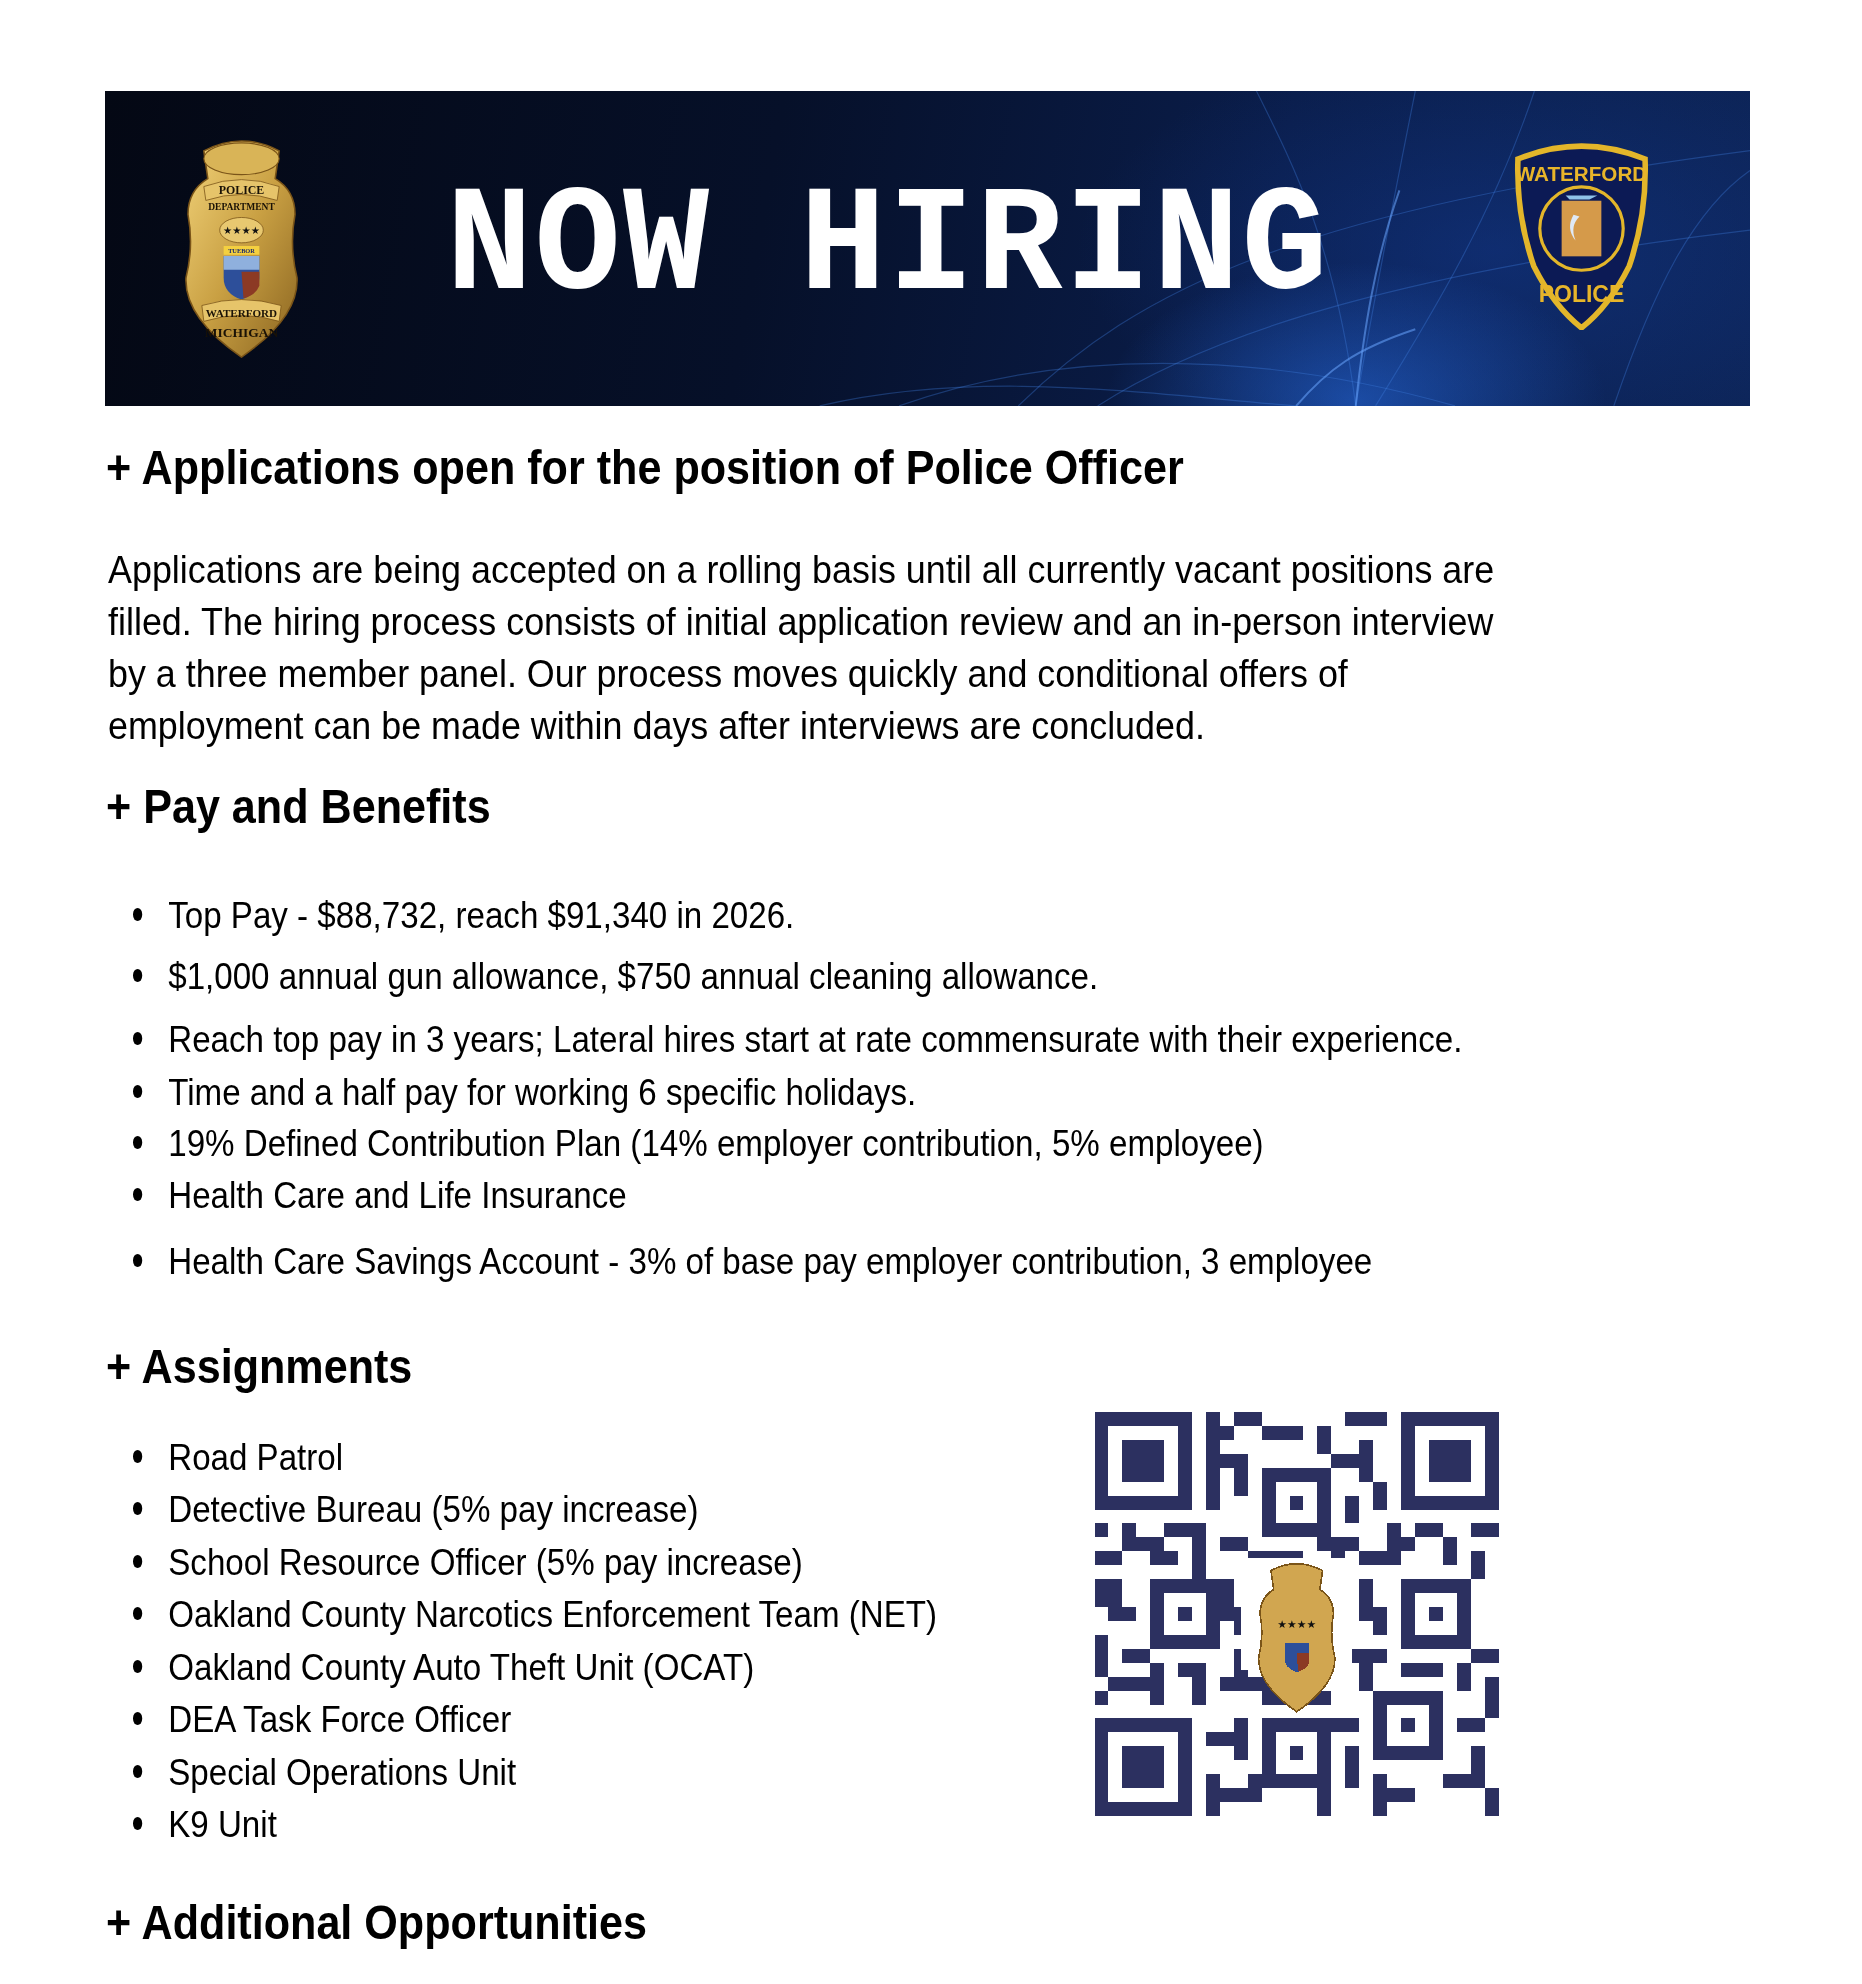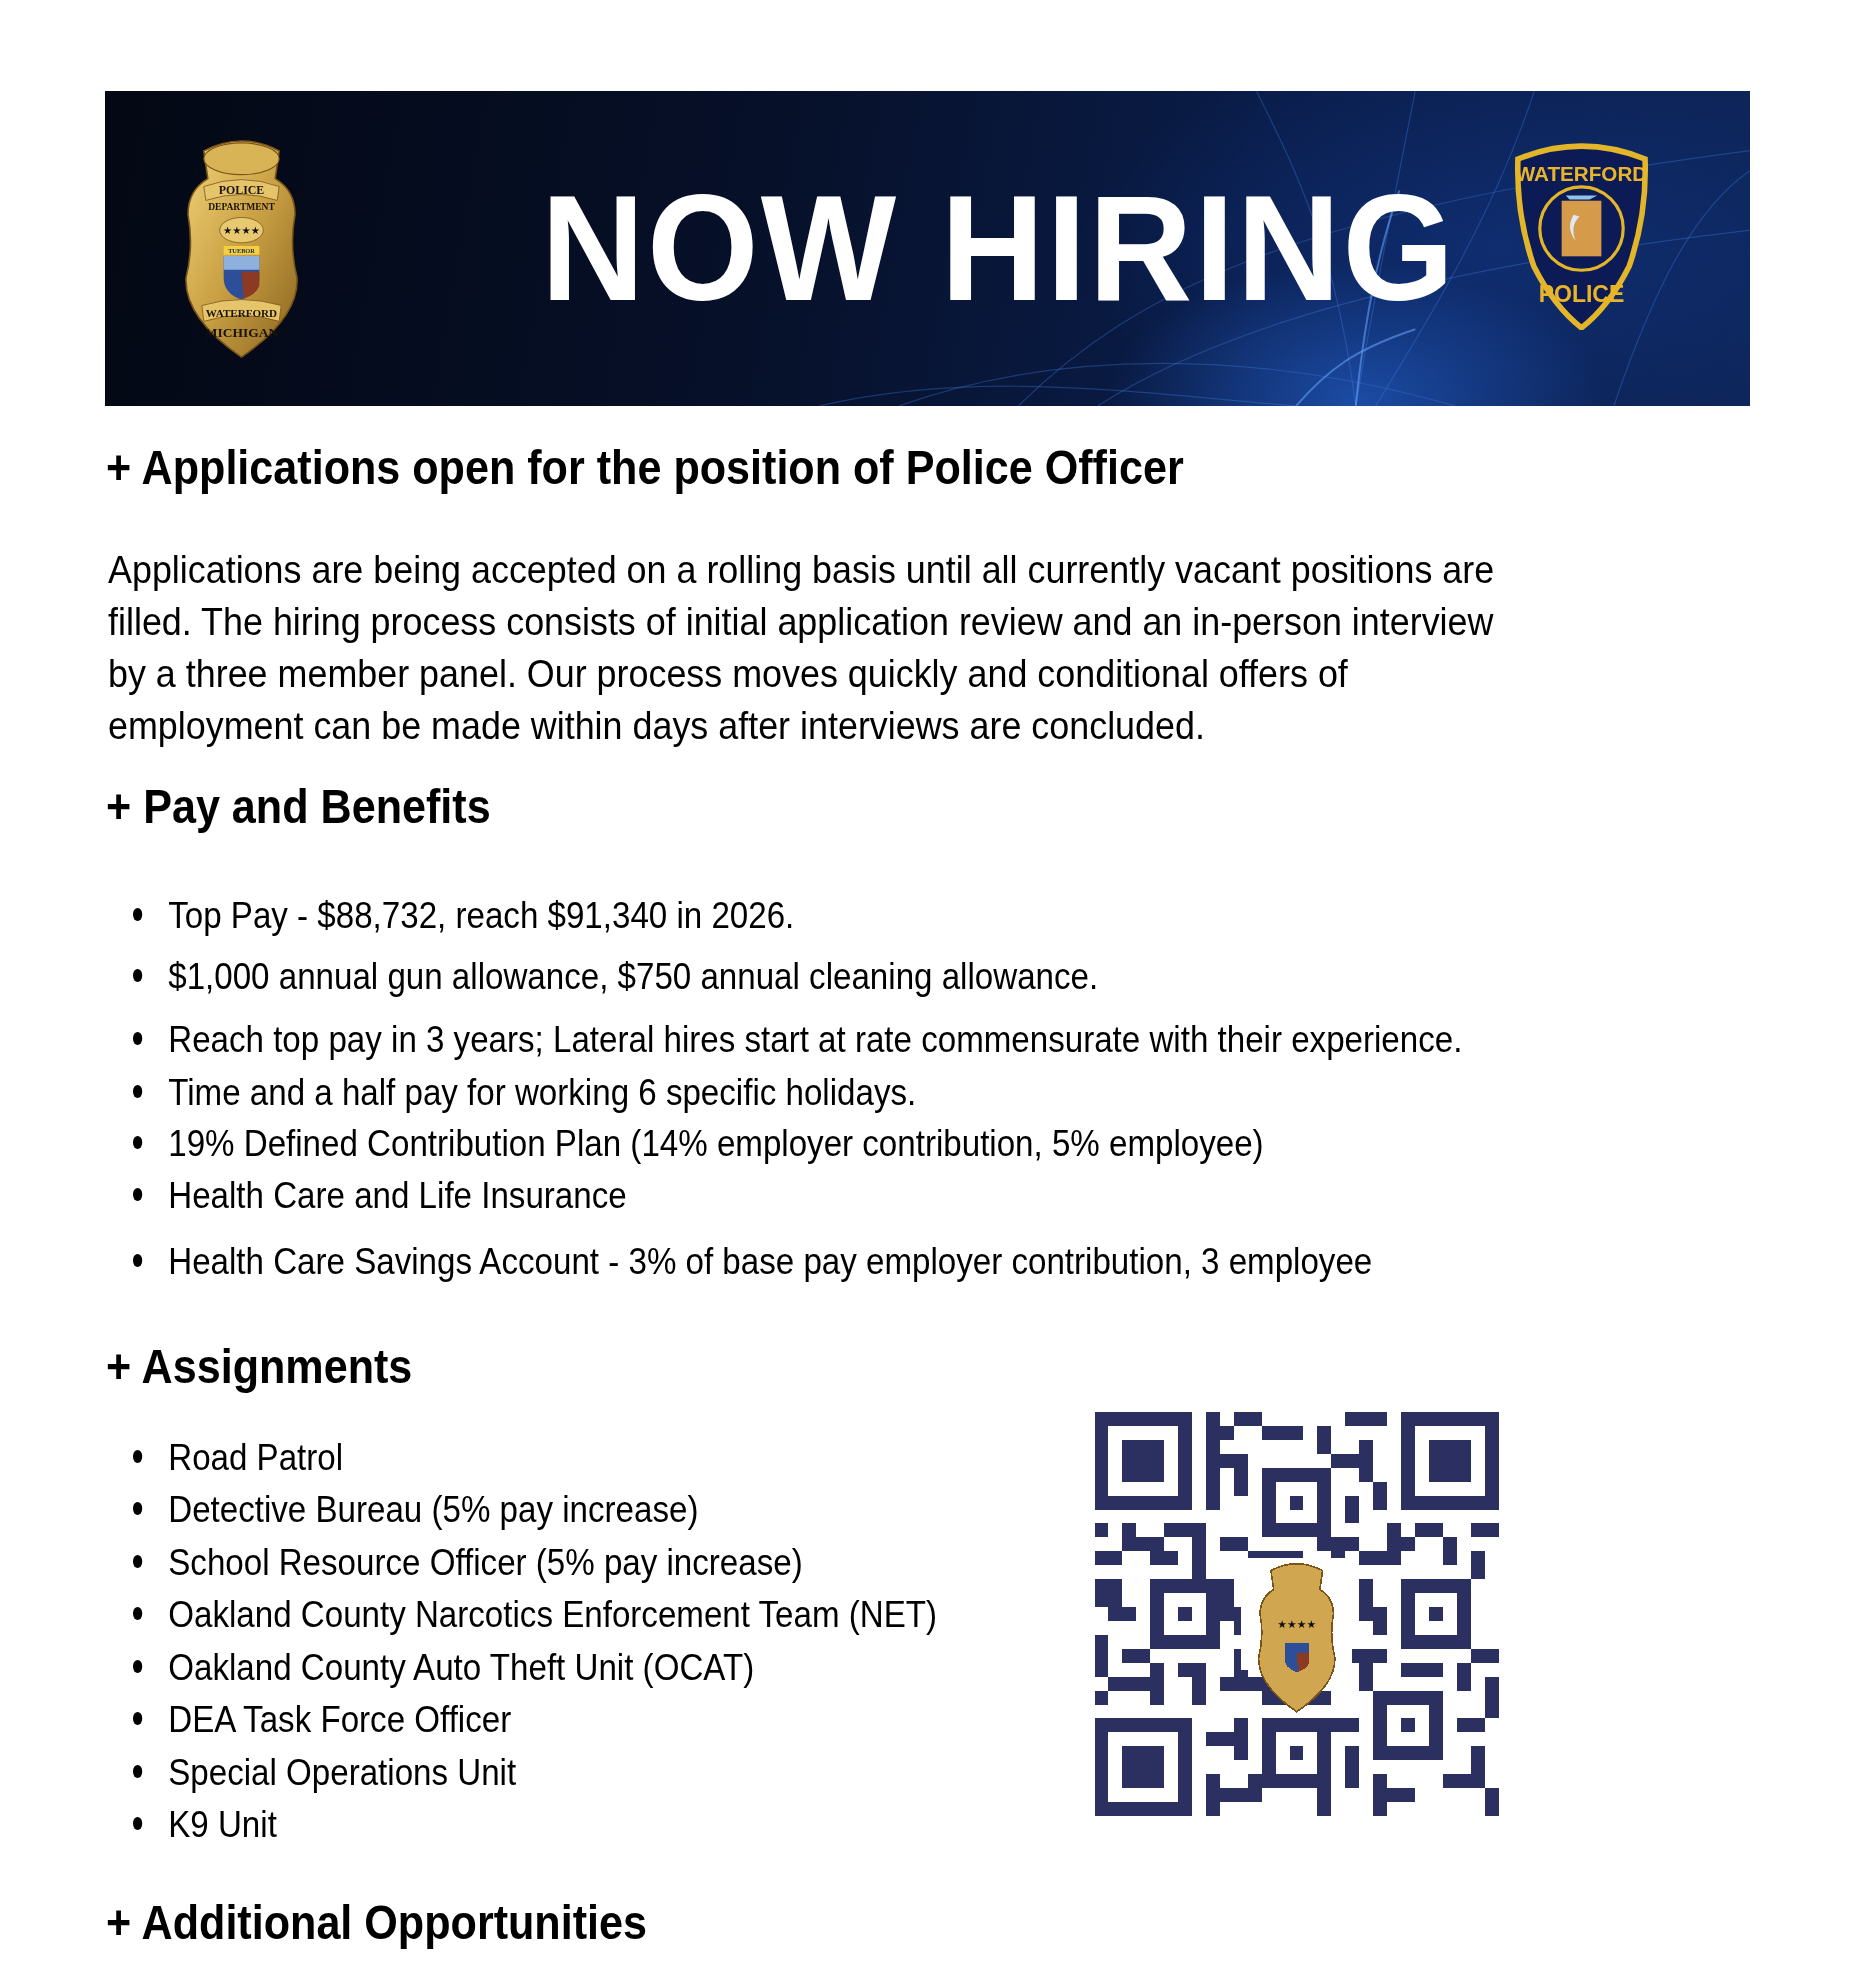--- a/index.html
+++ b/index.html
@@ -2,22 +2,22 @@
 <html style="font-size:6.4px"><head>
 <meta charset="utf-8">
 <style>
   html, body { margin:0; padding:0; background:#ffffff; }
   body { width:1863px; height:2411px; position:relative; overflow:hidden; font-family:"Liberation Sans", sans-serif; color:#000; }
   .banner { position:absolute; left:105px; top:91px; width:1645px; height:315px; overflow:hidden;
     background: radial-gradient(ellipse 357px 198px at 1251px 310px, rgba(40,110,230,0.55), rgba(0,0,0,0) 70%),
                 radial-gradient(ellipse 556px 278px at 1389px 159px, rgba(20,60,150,0.45), rgba(0,0,0,0) 75%),
                 linear-gradient(100deg, #040814 0%, #061029 40%, #0a1d4a 70%, #0d2559 100%); }
   .banner svg.swirl { position:absolute; left:0; top:0; }
-  .headline { position:absolute; left:318px; top:67px; width:1151px; height:179px; display:flex; align-items:center; justify-content:center;
-    color:#fff; font-weight:bold; font-size:151px; letter-spacing:2.4px; white-space:nowrap; }
+  .headline { position:absolute; left:318px; top:67px; width:1151px; height:179px; display:flex; align-items:center; 
+    color:#fff; font-weight:bold; font-size:151px; letter-spacing:2.4px; white-space:nowrap;font-family:Liberation Mono, monospace; }
   .headline span { display:inline-block; transform:scaleX(0.95); }
   .badge-left { position:absolute; left:71px; top:44px; width:131px; height:226px; }
   .patch-right { position:absolute; left:1405px; top:44px; width:143px; height:195px; }
 
   .h2 { position:absolute; left:106px; font-weight:bold; font-size:49px; white-space:nowrap; transform-origin:left top; transform:scaleX(0.88); }
   .para { position:absolute; left:108px; top:544px; width:1715px; font-size:39px; line-height:52px; transform-origin:left top; transform:scaleX(0.92); }
   .para p { margin:0; white-space:nowrap; }
   ul.list { position:absolute; margin:0; padding:0; list-style:none; }
   ul.list li { position:absolute; white-space:nowrap; font-size:36px; transform-origin:left top; transform:scaleX(0.92); }
   ul.list li .dot { display:inline-block; width:10.3px; height:12.7px; border-radius:50%; background:#000; vertical-align:middle; margin-right:28px; position:relative; top:-4px; }

